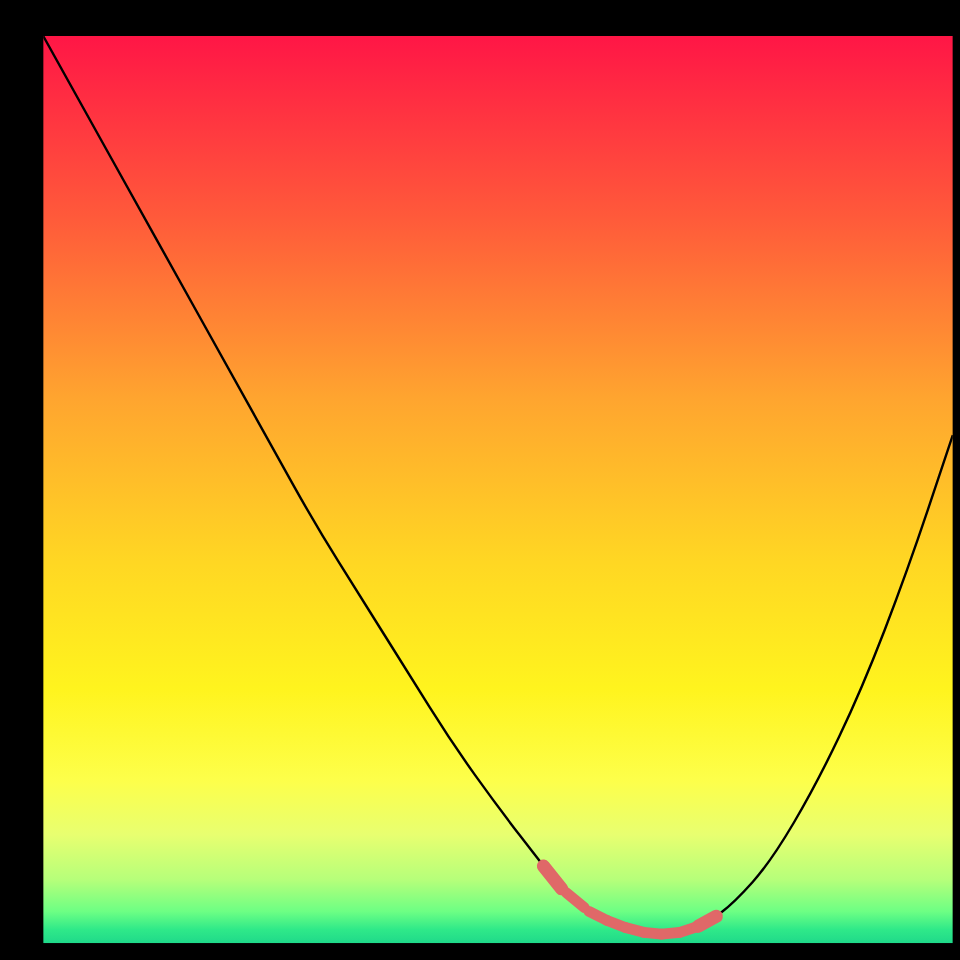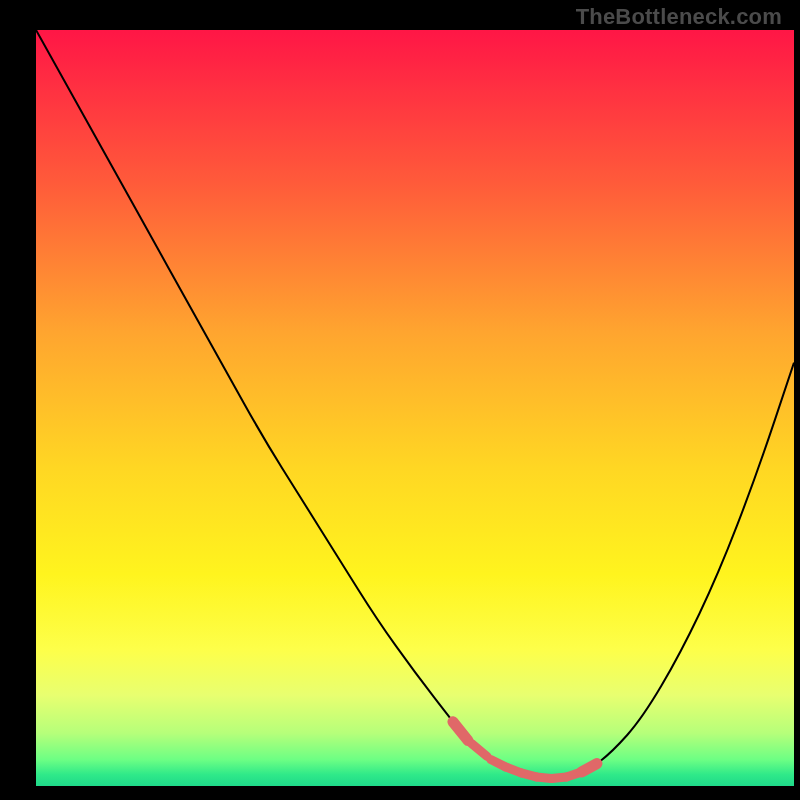--- a/index.html
+++ b/index.html
@@ -37,21 +37,20 @@
   svg {
     display: block;
     width: 100%;
     height: 100%;
   }
 </style>
 </head>
 <body>
 
 <div class="frame">
-  <div class="watermark">TheBottleneck.com</div>
 
   <div class="plot">
     <svg id="chart-svg" viewBox="0 0 758 756" preserveAspectRatio="none">
       <defs>
         <linearGradient id="bg-grad" x1="0" y1="0" x2="0" y2="1">
             <stop offset="0%" stop-color="#ff1646"></stop>
             <stop offset="20%" stop-color="#ff5a3a"></stop>
             <stop offset="40%" stop-color="#ffa52f"></stop>
             <stop offset="57.99999999999999%" stop-color="#ffd723"></stop>
             <stop offset="72%" stop-color="#fff41e"></stop>

